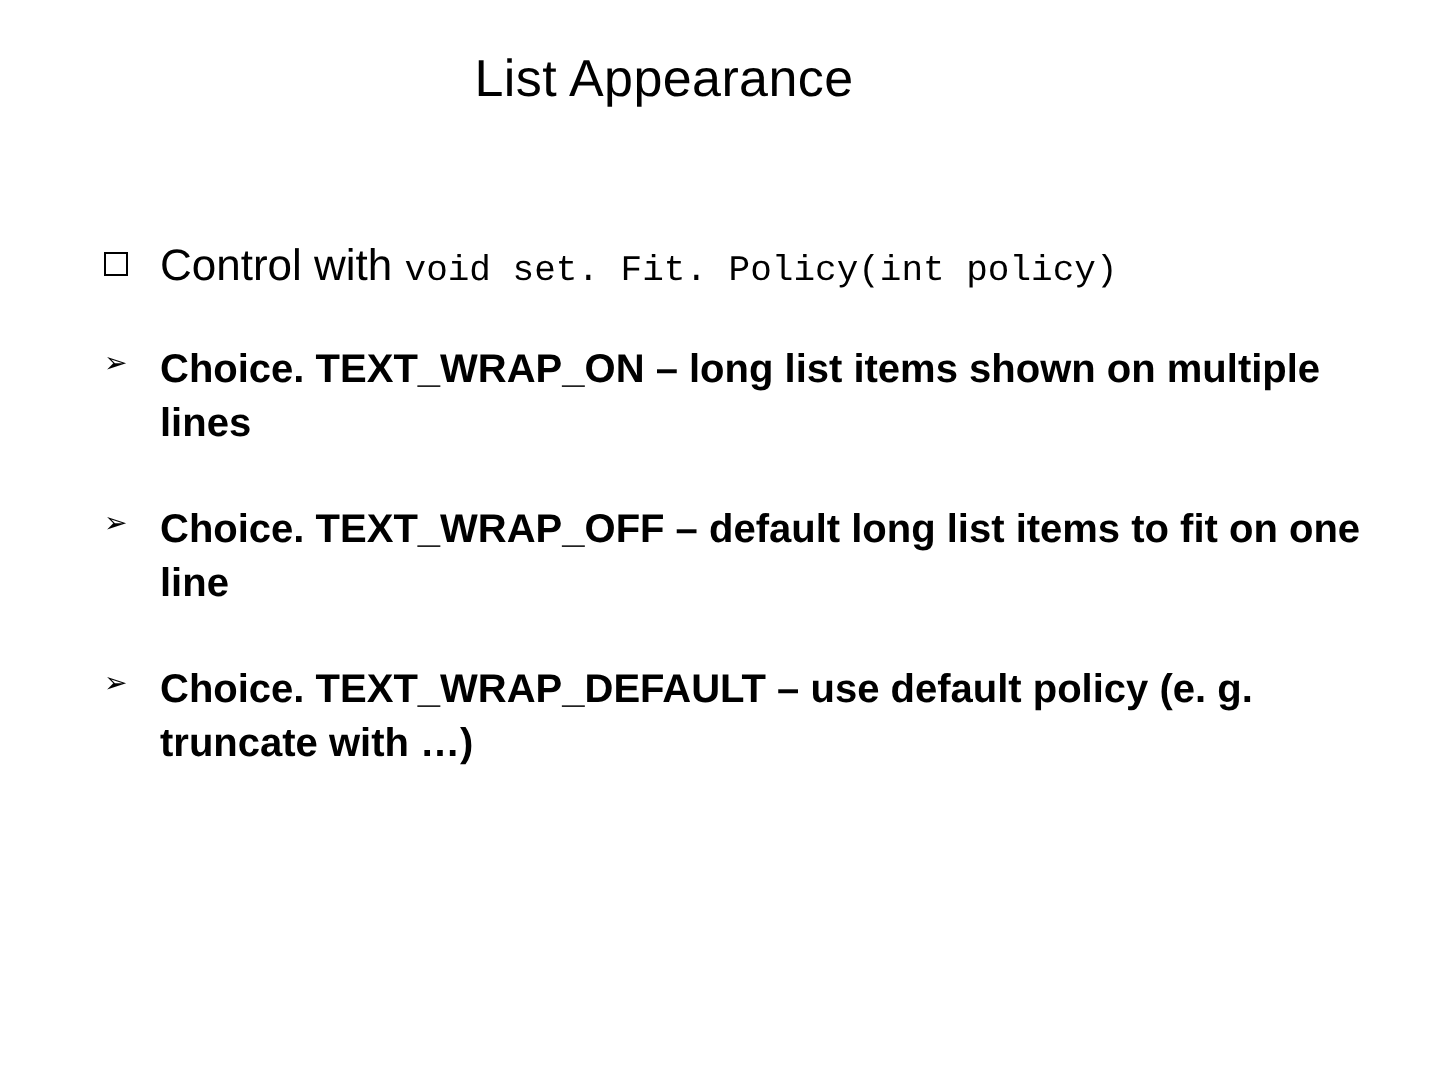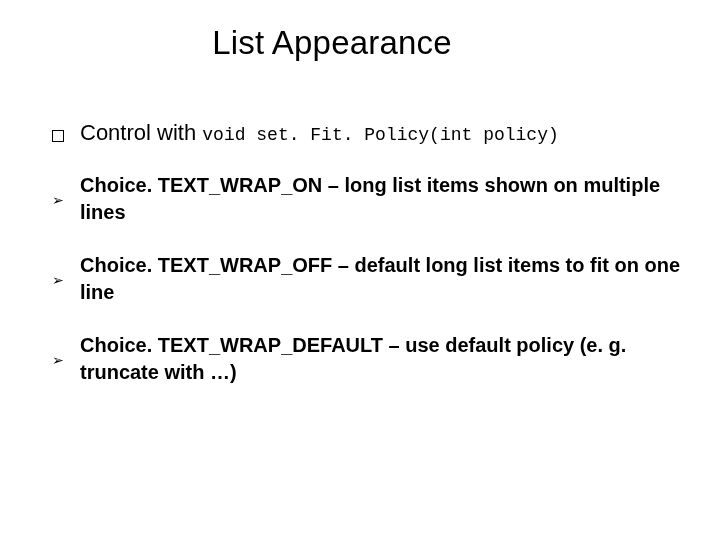--- a/index.html
+++ b/index.html
@@ -16,33 +16,33 @@
     width: 720px;
     height: 540px;
     box-sizing: border-box;
   }
   .title {
     position: absolute;
     top: 24px;
     left: 0;
     width: 664px;
     text-align: center;
-    font-size: 33px;
+    font-size: 26px;
     font-weight: 400;
     letter-spacing: 0.2px;
   }
   .body {
     position: absolute;
     top: 120px;
     left: 52px;
     right: 30px;
   }
   .row {
     display: flex;
-    align-items: center;
+    align-items: flex-start;
     margin-bottom: 26px;
   }
   .bullet-square {
     display: inline-block;
     width: 12px;
     height: 12px;
     border: 1.5px solid #000;
     box-sizing: border-box;
     margin-top: 6px;
     margin-right: 16px;

